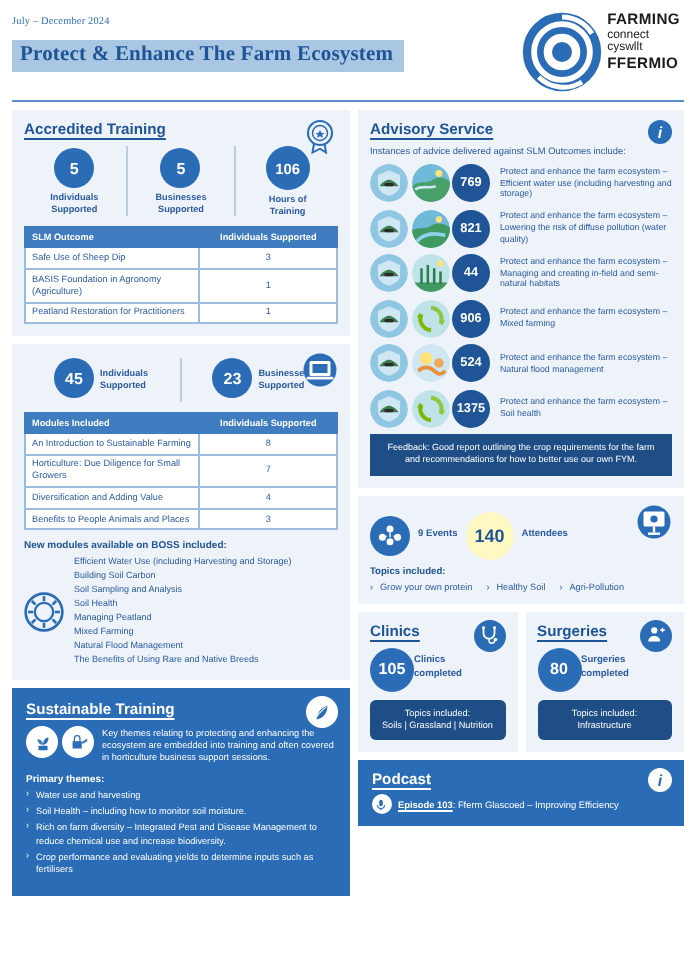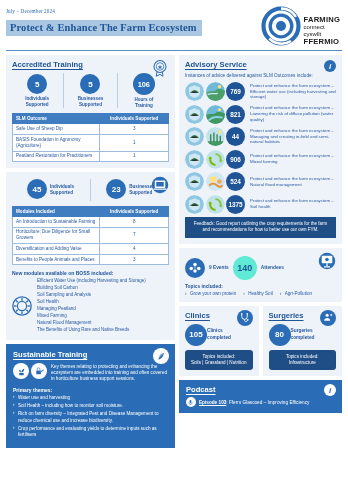--- a/index.html
+++ b/index.html
@@ -17,21 +17,21 @@
   .hdr-left { padding-top: 2px; font-family: Liberation Serif, serif; }
   .period { font-size: 5.2px; color: #2f6fb5; letter-spacing: .1px; margin-bottom: 3px; }
   .main-title {
     display: inline-block;
     background: #a9c6e2;
     color: #1f5496;
     font-size: 10.5px; font-weight: bold;
     padding: 2px 5px 2.5px 4px;
     letter-spacing: .1px;
   }
-  .logo-wrap { display: flex; align-items: flex-end; gap: 3px; padding-right: 2px; }
+  .logo-wrap { display: flex; align-items: flex-start; gap: 3px; padding-right: 2px; }
   .swirl { width: 40px; height: 40px; }
   .brand { line-height: 1.12; }
   .brand .b1 { font-size: 7.6px; font-weight: bold; color: #1a1a1a; letter-spacing: .2px; }
   .brand .b2 { font-size: 6px; color: #1a1a1a; }
   .brand .b3 { font-size: 6px; color: #1a1a1a; }
   .brand .b4 { font-size: 7.6px; font-weight: bold; color: #1a1a1a; letter-spacing: .2px; }
   .hdr-rule { border-top: 1px solid #5b8dc8; margin: 4px 0 4px 0; }
 
   
   .cols { display: flex; gap: 4px; }
@@ -130,21 +130,21 @@
     background: #1f4e87; color: #fff;
     font-size: 4.5px; line-height: 1.4; text-align: center;
     padding: 4px 8px; margin-top: 3px;
   }
 
   
   .se-row { display: flex; align-items: center; gap: 4px; margin: 3px 0 4px 0; }
   .se-ic { width: 20px; height: 20px; border-radius: 50%; background: #2a6cb5; display: flex; align-items: center; justify-content: center; flex:0 0 auto; }
   .se-lbl { font-size: 4.8px; font-weight: bold; color: #2a5aa0; }
   .se-big {
-    width: 24px; height: 24px; border-radius: 50%; background: #5eead4;
+    width: 24px; height: 24px; border-radius: 50%; background: #fef9c3;
     display: flex; align-items: center; justify-content: center;
     font-size: 9px; font-weight: bold; color: #1f5496; flex: 0 0 auto;
   }
   .topics-lbl { font-size: 4.8px; font-weight: bold; color: #1f5496; margin-bottom: 2px; }
   .topic-chips { display: flex; gap: 7px; }
   .chip { font-size: 4.6px; color: #2a5aa0; position: relative; padding-left: 5px; }
   .chip:before { content: "\203A"; position: absolute; left: 0; }
 
   
   .two { display: flex; gap: 4px; }

